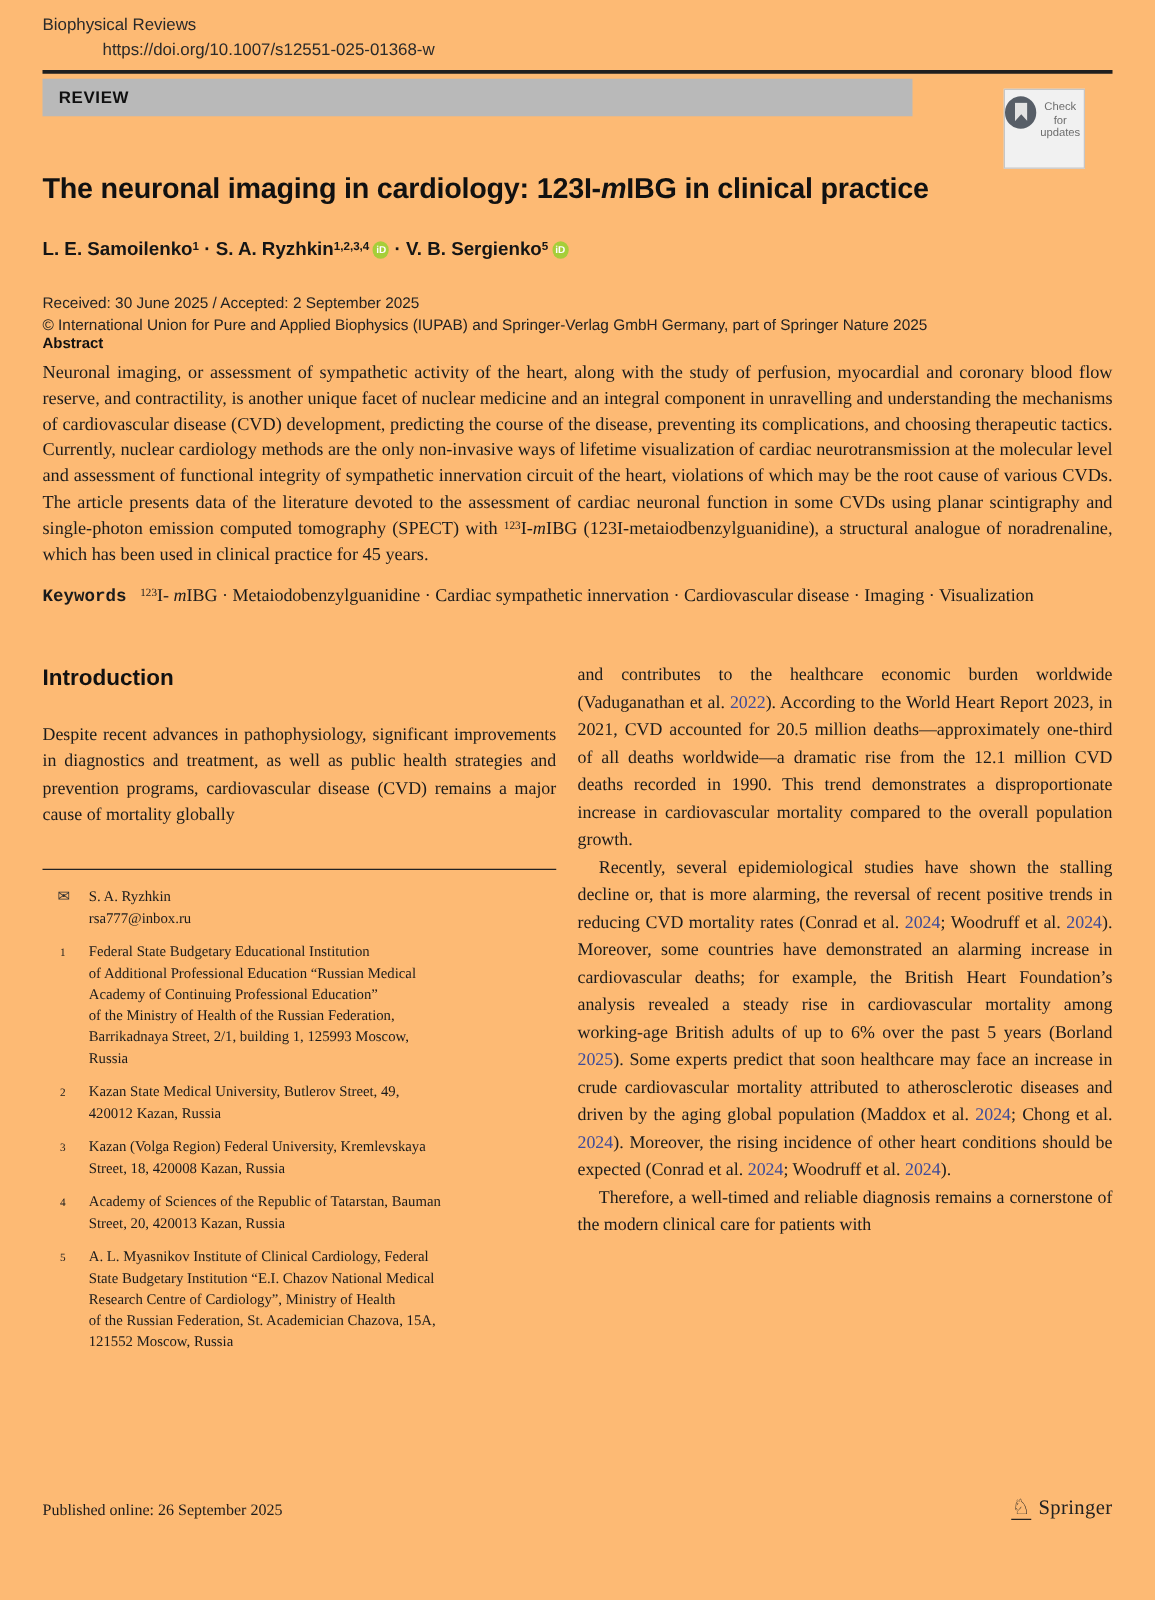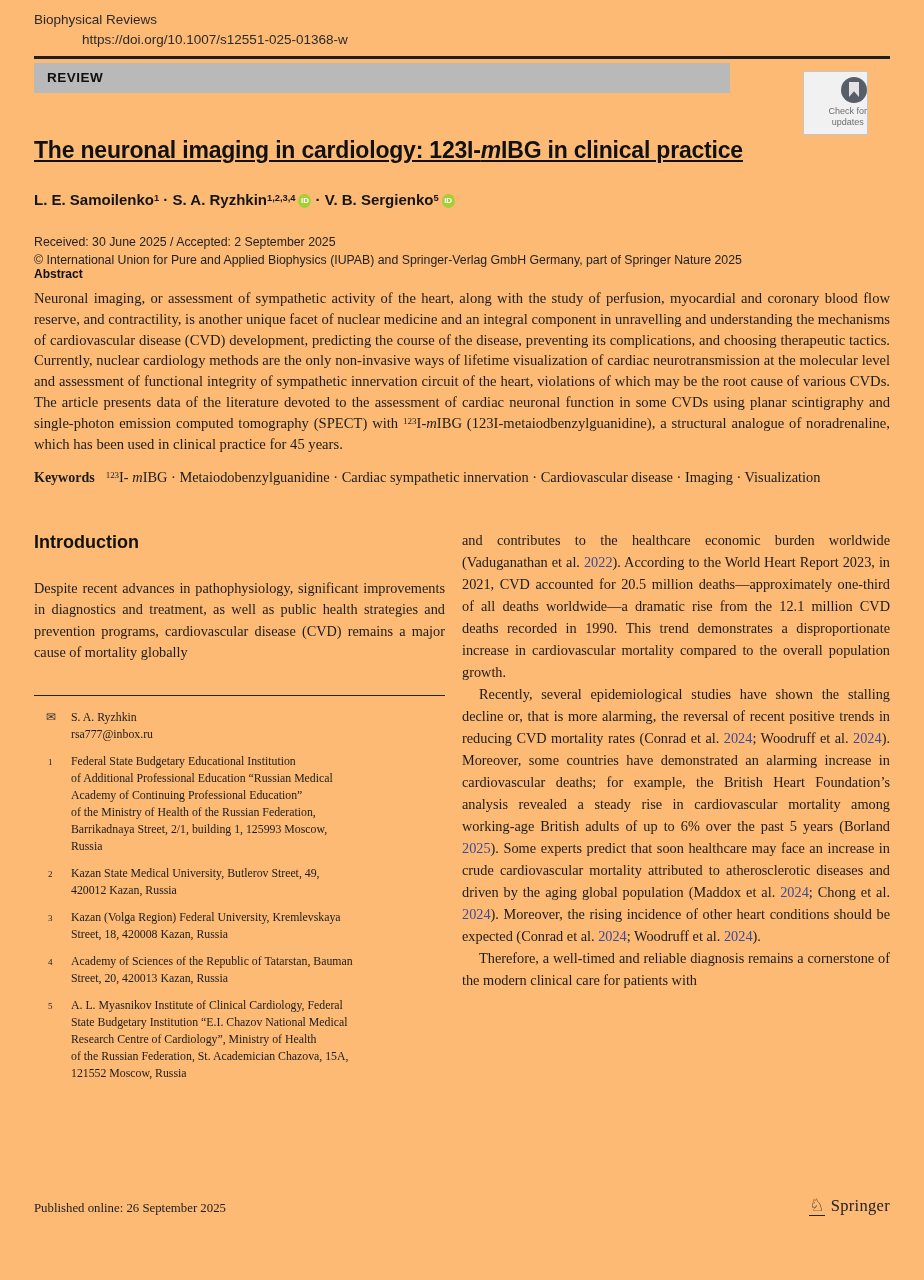--- a/index.html
+++ b/index.html
@@ -24,42 +24,42 @@
   .review-banner {
     margin-top: 4px; width: 696px; height: 30px;
     background: #b9b9b9; color: #101010;
     font-weight: bold; font-size: 13.5px; letter-spacing: 0.5px;
     line-height: 30px; padding-left: 13px;
   }
   .check-updates {
     position: absolute; top: 71px; right: 56px;
     width: 65px; height: 64px;
     background: #f1f1f1; border: 1px solid #c6c6c6;
-    display: flex; flex-direction: column; align-items: flex-end;
+    display: flex; flex-direction: row; align-items: flex-start;
     padding-top: 5px; cursor: pointer;
   }
   .cfu-circle { width: 26px; height: 26px; border-radius: 50%; background: #575e67; position: relative; }
   .cfu-bookmark {
     position: absolute; left: 8px; top: 5px; width: 10px; height: 15px;
     background: #e3e3e3;
     clip-path: polygon(0 0, 100% 0, 100% 100%, 50% 62%, 0 100%);
   }
   .cfu-text { margin-top: 3px; font-size: 9px; line-height: 10.5px; color: #6d6d6d; text-align: center; }
 
   
-  .title { margin-top: 44px; font-family: "Liberation Sans", sans-serif; font-weight: bold; font-size: 23px; letter-spacing: -0.2px; color: #111; text-decoration: underline; }
+  .title { margin-top: 44px; font-family: "Liberation Sans", sans-serif; font-weight: bold; font-size: 23px; letter-spacing: -0.2px; color: #111; }
   .authors { margin-top: 27px; font-family: "Liberation Sans", sans-serif; font-weight: bold; font-size: 15px; color: #151515; }
   .dates { margin-top: 27px; font-size: 12.3px; color: #222; }
   .copyright { margin-top: 4px; font-size: 12.3px; color: #222; }
 
   
   .abstract-heading { font-family: "Liberation Sans", sans-serif; font-weight: bold; font-size: 12px; color: #111; }
   .abstract-body { margin-top: 7px; font-size: 14.6px; line-height: 20.8px; text-align: justify; }
   .keywords { margin-top: 13px; font-size: 14.4px; line-height: 20.6px; }
-  .keywords-label { font-family: Liberation Serif, serif; font-weight: bold; font-size: 14px; margin-right: 11px; }
+  .keywords-label { font-family: Liberation Mono, monospace; font-weight: bold; font-size: 14px; margin-right: 11px; }
 
   
   .columns { display: flex; gap: 17px; margin-top: 43px; }
   .col-left { width: 411px; flex: 0 0 411px; }
   .col-right { flex: 1; margin-top: -3px; }
   .intro-heading { font-family: "Liberation Sans", sans-serif; font-weight: bold; font-size: 18px; color: #111; }
   .intro-para { margin-top: 25px; font-size: 14.3px; line-height: 21.5px; text-align: justify; }
   .para { font-size: 14.3px; line-height: 22px; text-align: justify; }
   .para.indent { text-indent: 17px; }
   .seg-i { font-style: italic; }

